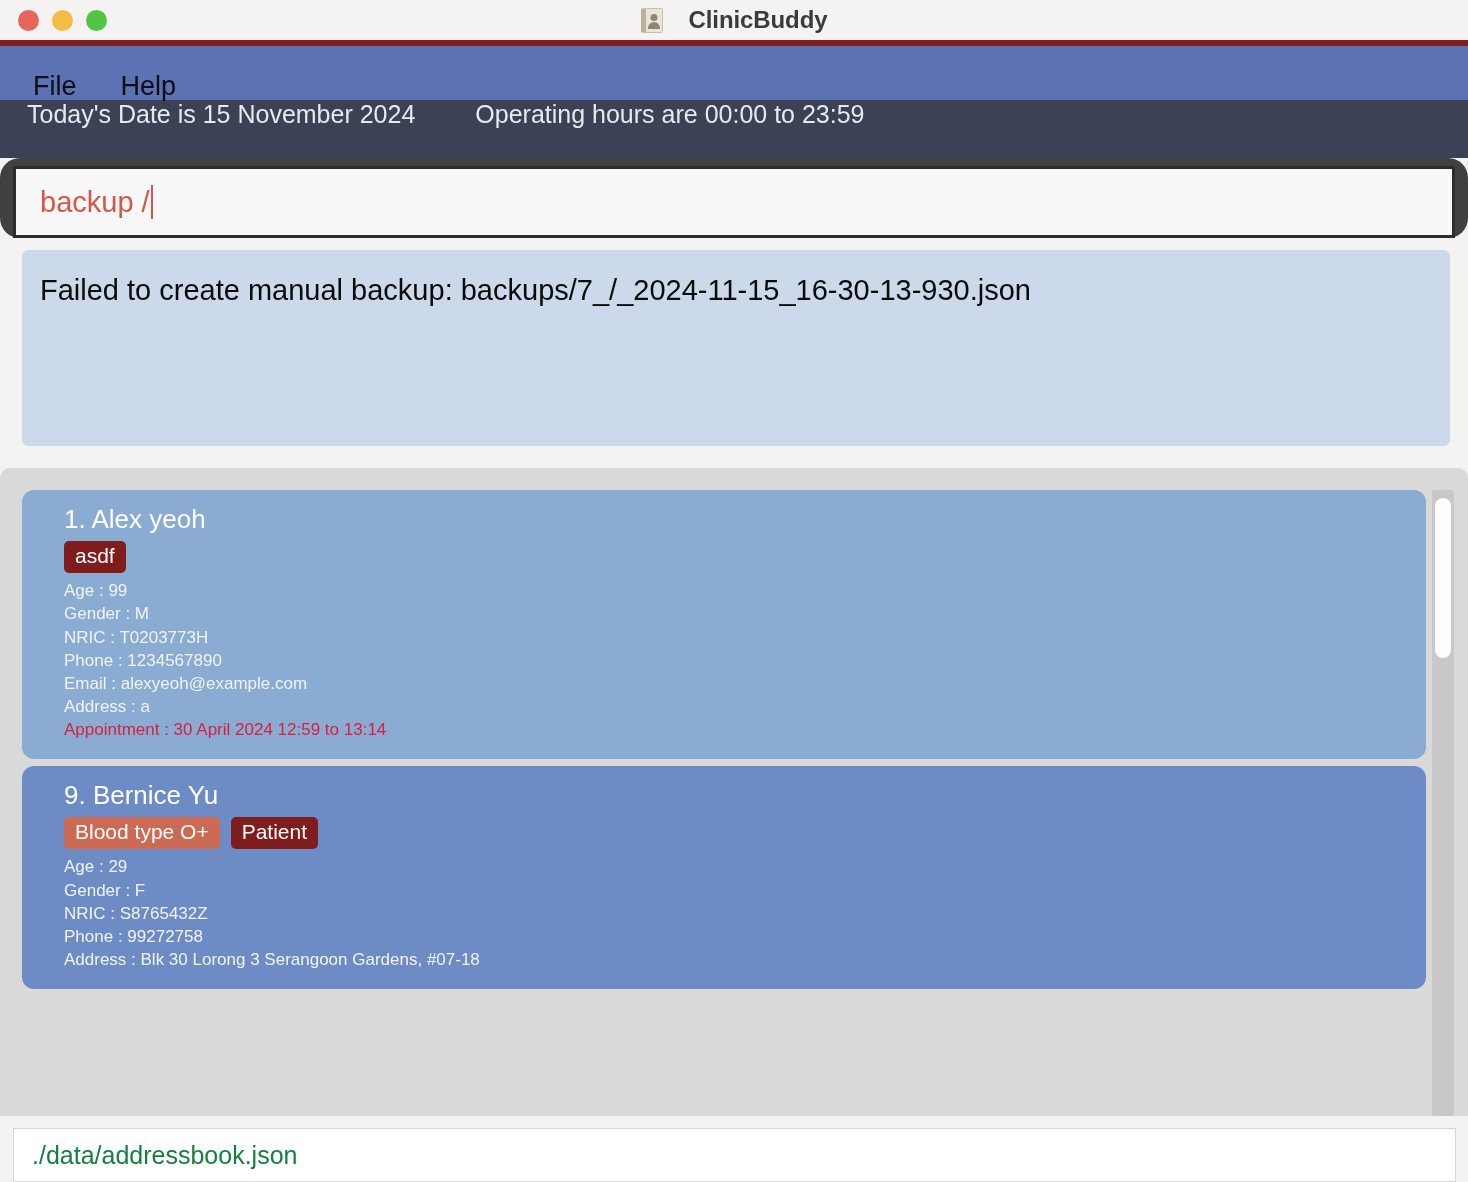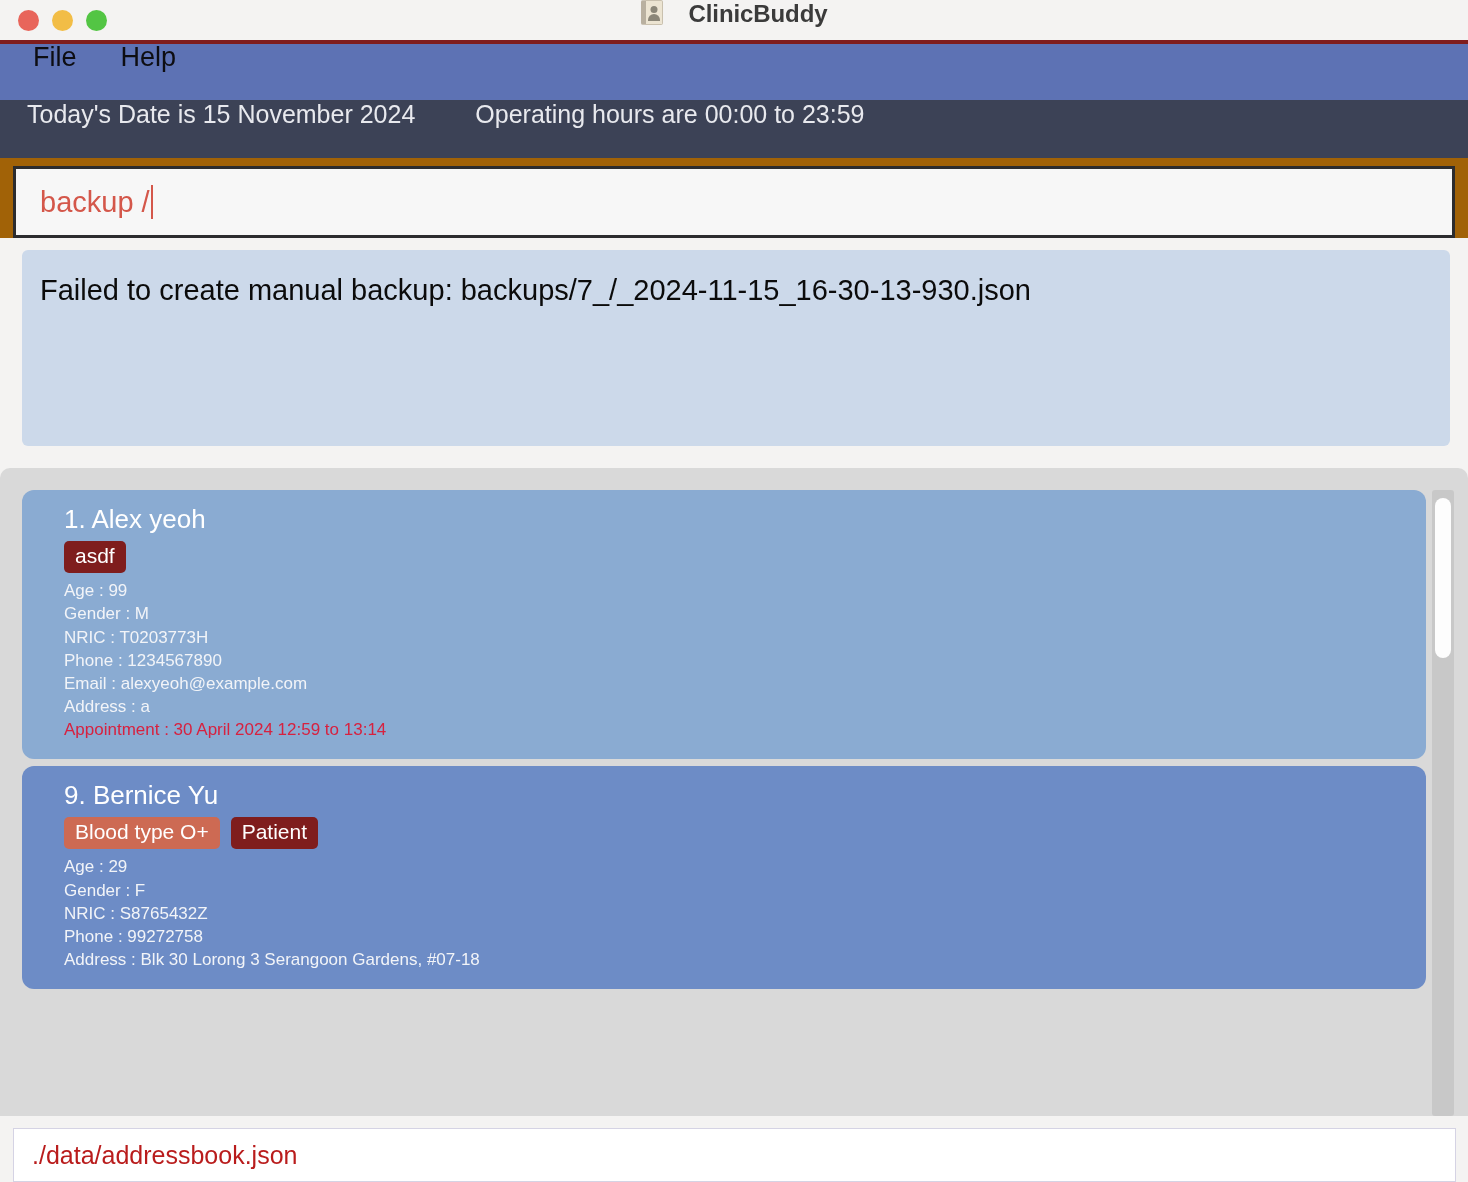--- a/index.html
+++ b/index.html
@@ -42,20 +42,21 @@
   }
   .tl-close   { background: #e8655b; }
   .tl-min     { background: #f2bd46; }
   .tl-max     { background: #53c544; }
 
   #title-center {
     position: absolute;
     left: 0; right: 0;
     top: 0; bottom: 0;
     display: flex;
+    align-items: center;
     justify-content: center;
     gap: 26px;
     pointer-events: none;
   }
   #app-icon {
     width: 22px;
     height: 25px;
     background: #ece4d2;
     border: 1px solid #c9c0ae;
     border-left: 5px solid #b9b0a0;
@@ -88,24 +89,24 @@
     font-weight: bold;
     color: #3b3b3b;
     letter-spacing: -0.1px;
   }
 
   
   #menu-bar {
     height: 60px;
     background: #5d72b4;
     display: flex;
-    align-items: flex-start;
+    align-items: flex-end;
     padding-left: 33px;
     gap: 44px;
-    border-top: 4px solid #7f1d1d;
+    border-top: 6px solid #7f1d1d;
   }
   .menu-item {
     font-size: 27px;
     color: #0d0d12;
     line-height: 1;
     cursor: default;
   }
 
   
   #status-strip {
@@ -115,21 +116,22 @@
     align-items: flex-start;
     padding-left: 27px;
     gap: 60px;
     color: #e8e9ee;
     font-size: 25px;
   }
 
   
   #command-area {
     padding: 8px 13px 0 13px;
-    background: #a16207;
+    background: #404040;
+    border-radius: 20px;
   }
   #command-box {
     height: 72px;
     background: #f7f7f7;
     border: 3px solid #2c2c2e;
     display: flex;
     align-items: center;
     padding-left: 24px;
   }
   #command-text {
@@ -244,21 +246,21 @@
     width: 1443px;
     height: 54px;
     background: #ffffff;
     border: 1px solid #d5d3e4;
     display: flex;
     align-items: center;
     padding-left: 18px;
   }
   #status-path {
     font-size: 25px;
-    color: #b91c1c;
+    color: #15803d;
   }
 </style>
 </head>
 <body>
 
 <div id="app-window">
 
   <div id="title-bar">
     <div id="window-controls">
       <span class="traffic-light tl-close"></span>

